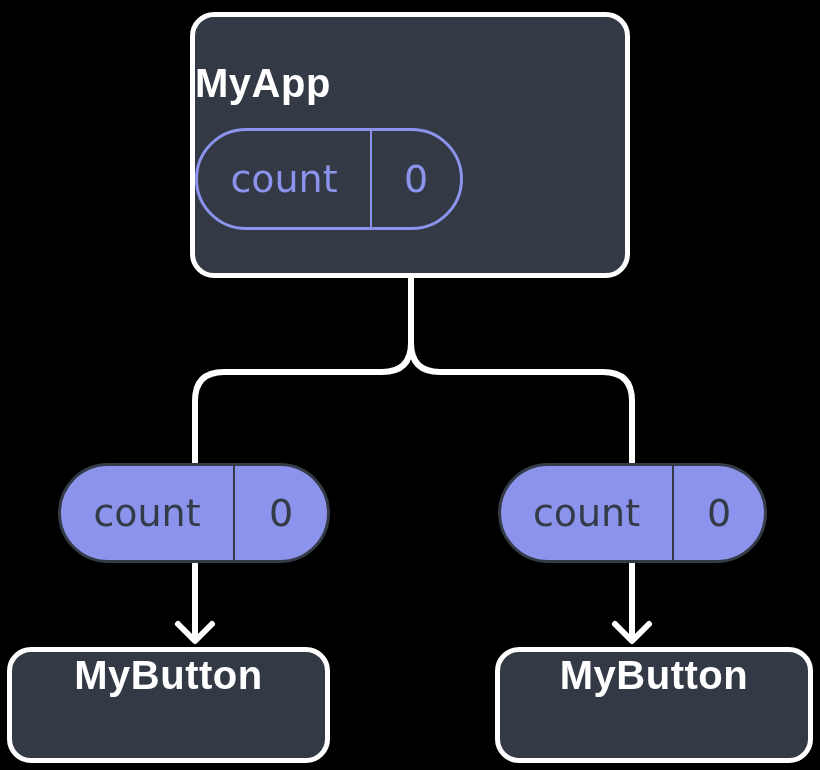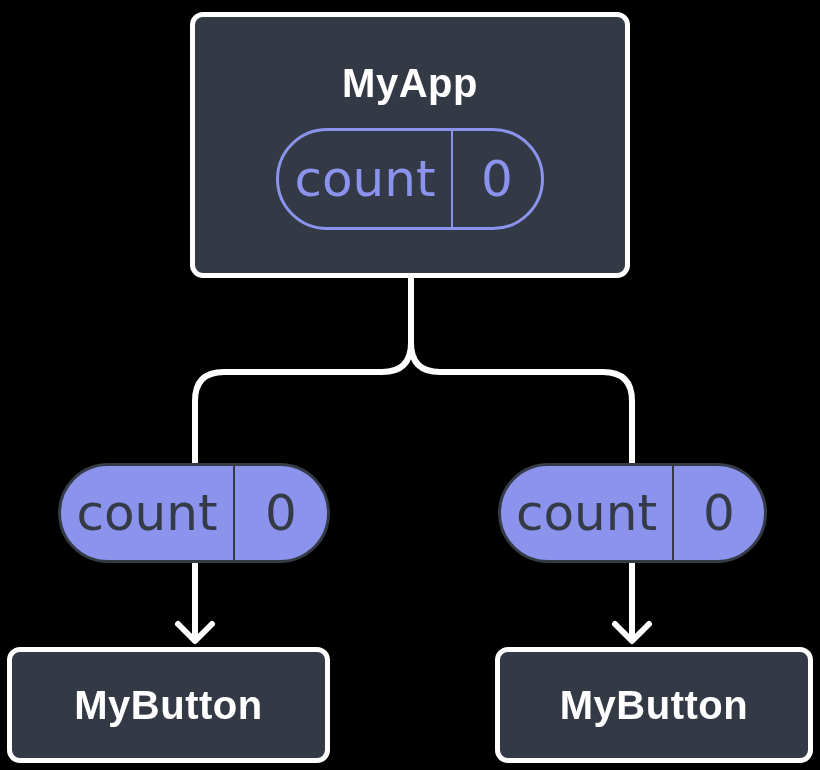--- a/index.html
+++ b/index.html
@@ -19,24 +19,23 @@
     position: absolute;
     left: 0;
     top: 0;
     z-index: 0;
   }
   .node {
     position: absolute;
     box-sizing: border-box;
     background: #333A46;
     border: 5px solid #FFFFFF;
-    border-radius: 13px;
+    border-radius: 24px;
     z-index: 1;
     display: flex;
-    align-items: center;
     justify-content: center;
   }
   .node-title {
     font-family: "Liberation Sans", sans-serif;
     font-weight: 700;
     font-size: 40px;
     line-height: 46px;
     color: #FFFFFF;
     letter-spacing: 0.5px;
   }
@@ -47,21 +46,21 @@
     height: 266px;
     flex-direction: column;
     justify-content: flex-start;
     padding-top: 43px;
     gap: 22px;
   }
   .pill {
     box-sizing: border-box;
     display: flex;
     align-items: stretch;
-    font-size: 50px;
+    font-size: 38px;
     z-index: 1;
   }
   .pill .seg {
     display: flex;
     align-items: center;
     justify-content: center;
   }
   .pill .seg-label {
     width: 172px;
   }

